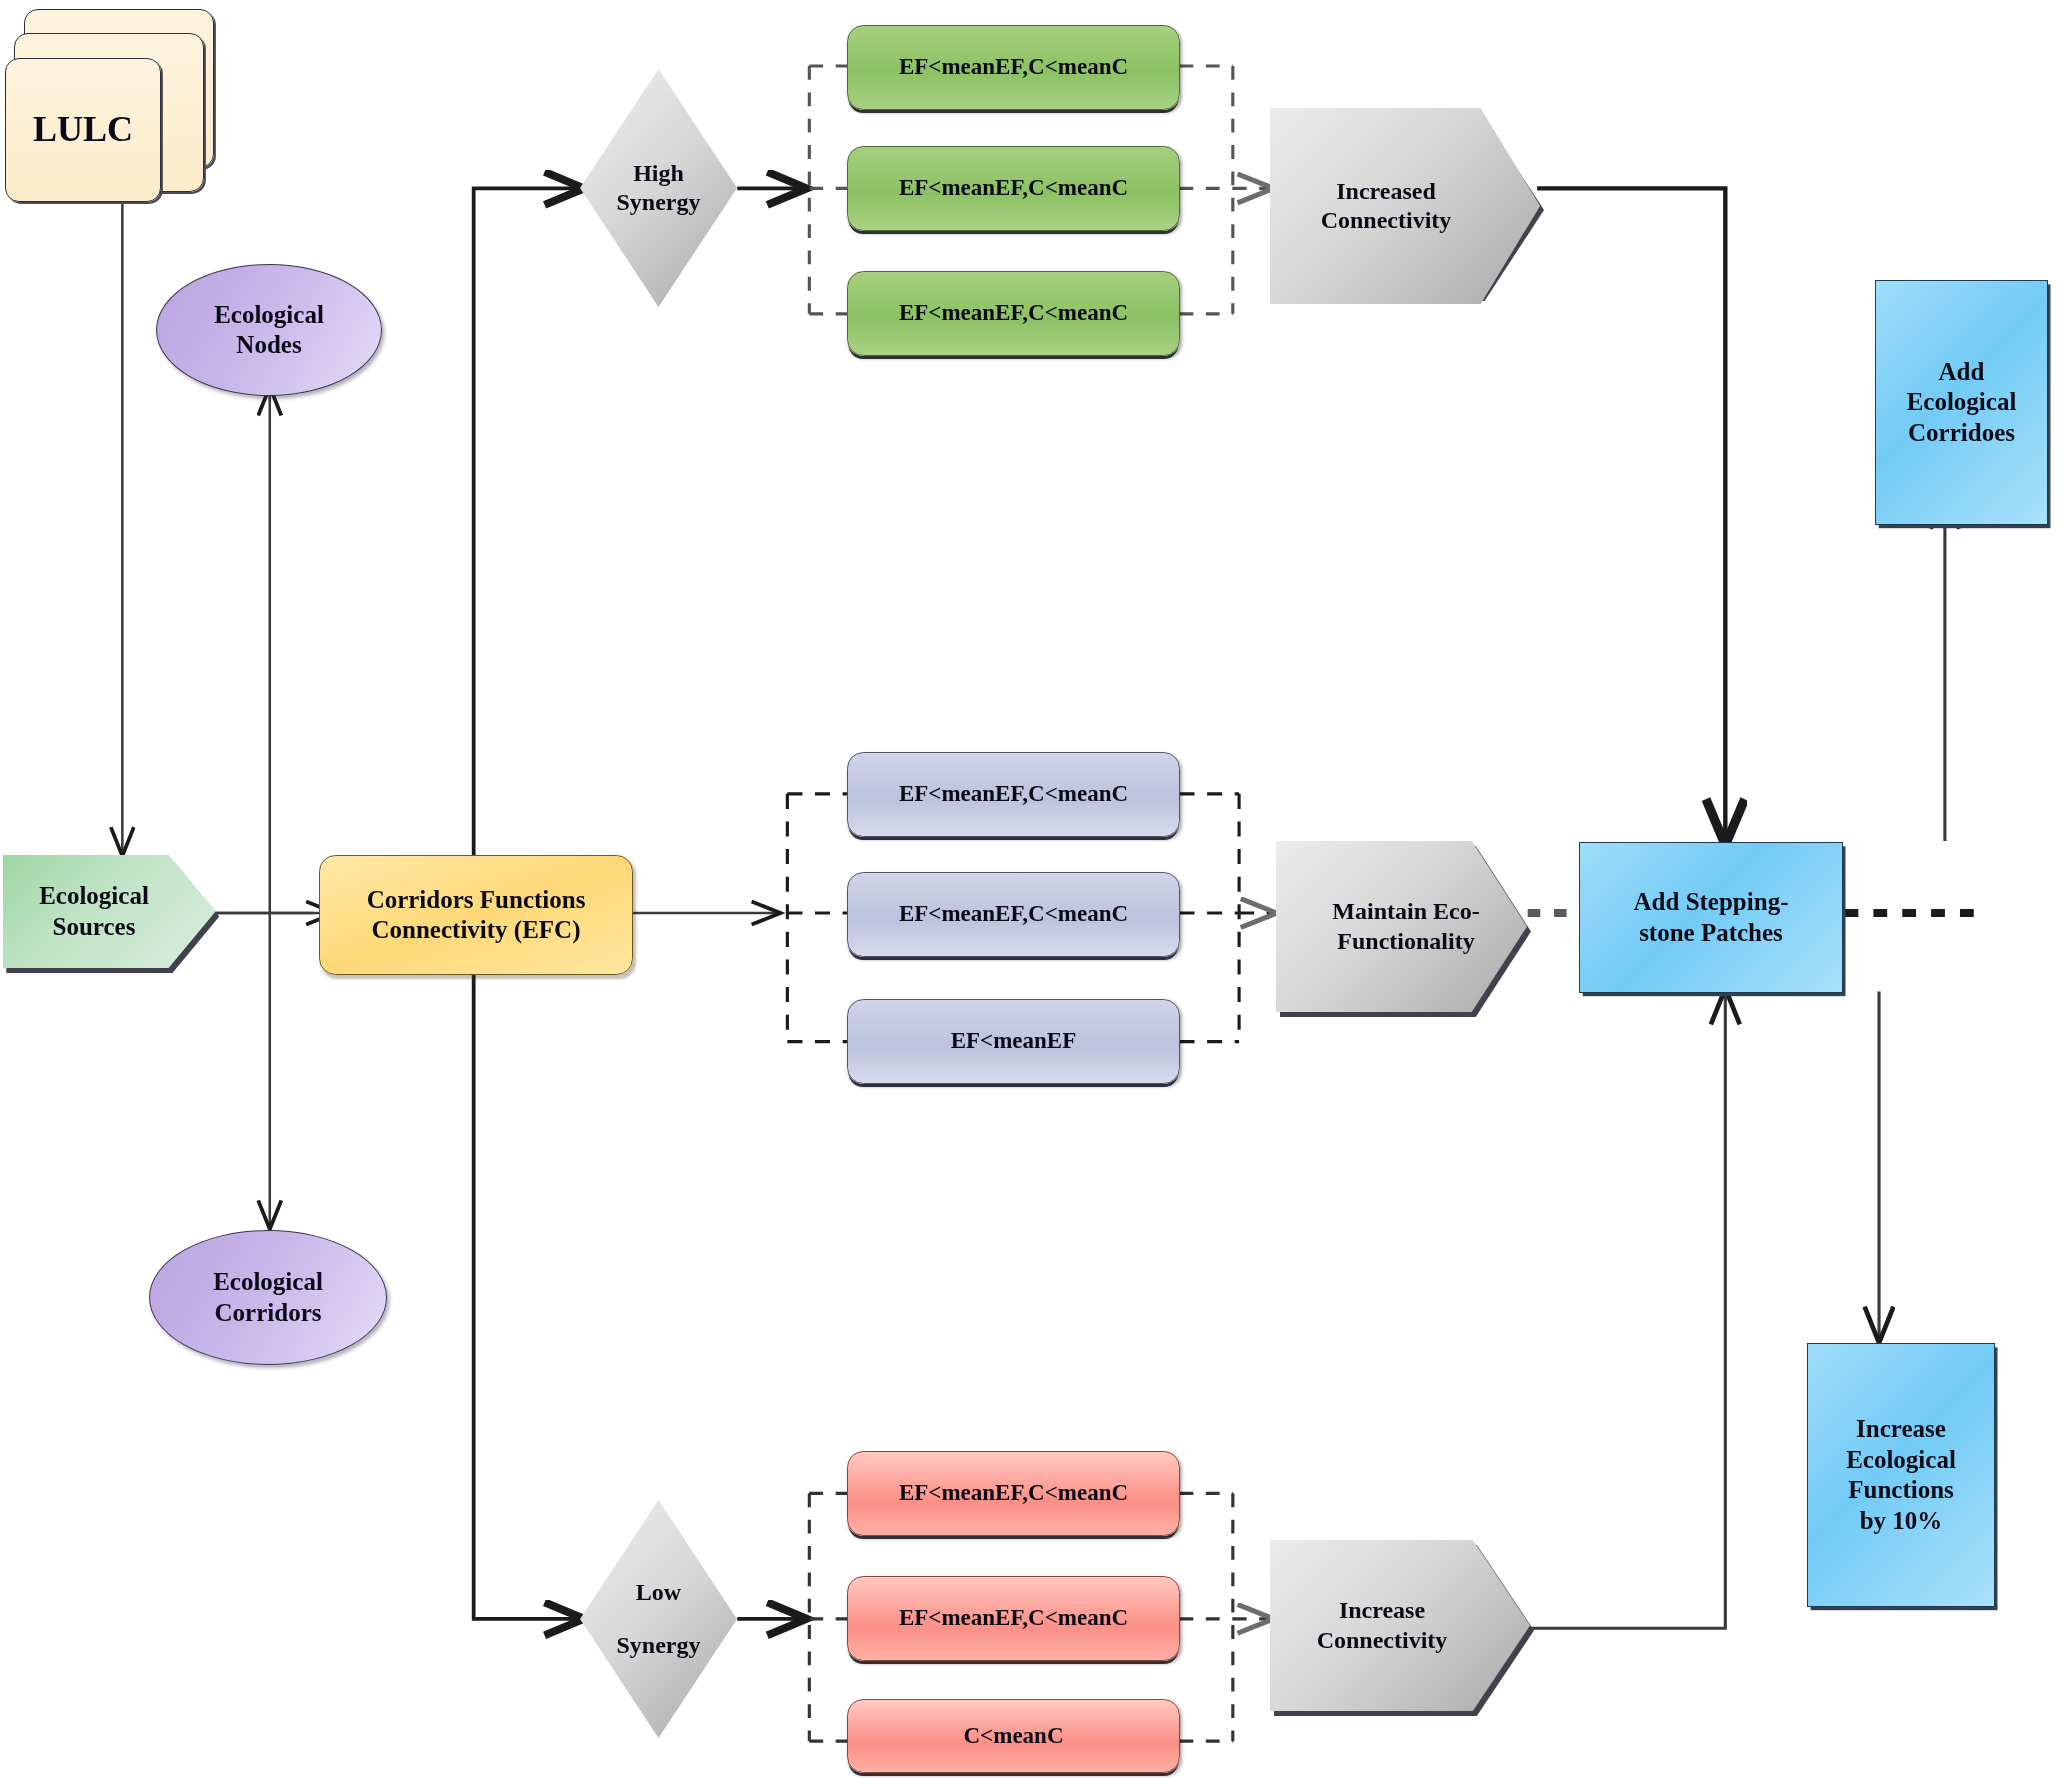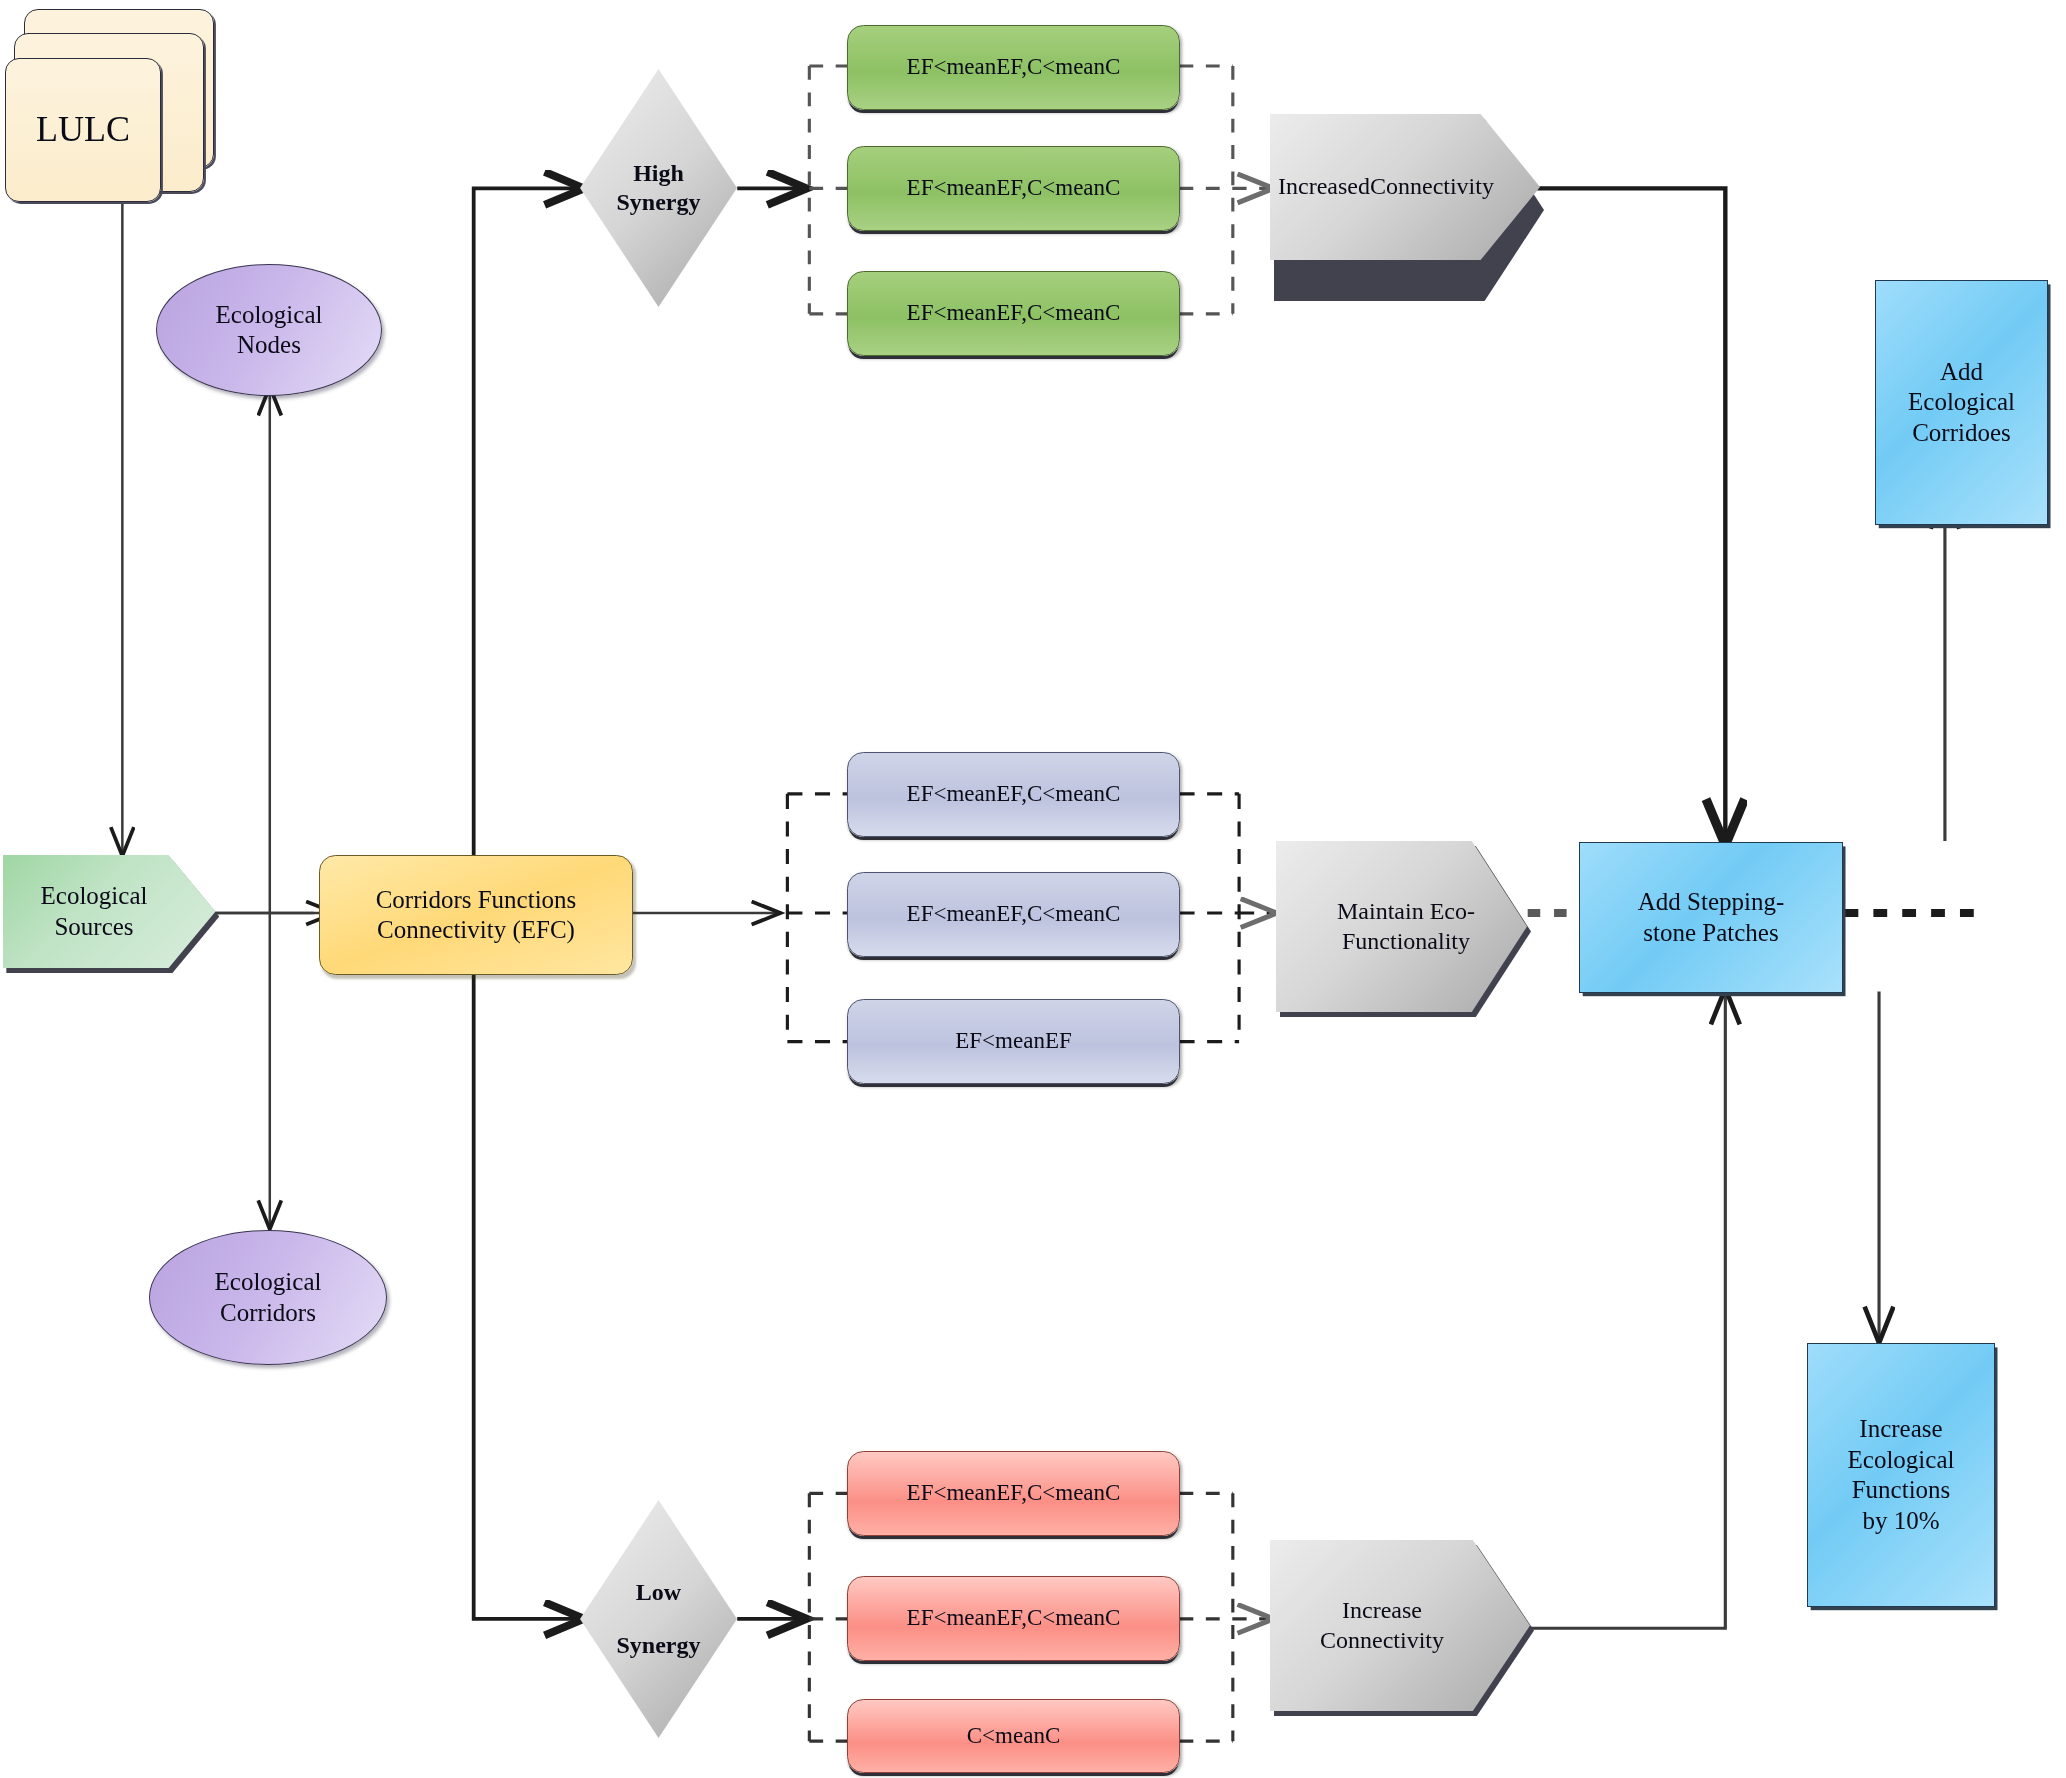--- a/index.html
+++ b/index.html
@@ -10,21 +10,21 @@
   #stage{
     position:relative;
     width:2066px;
     height:1779px;
     background:#ffffff;
     overflow:hidden;
   }
   #wires{position:absolute;left:0;top:0;width:2066px;height:1779px;}
 
   .node{position:absolute;box-sizing:border-box;display:flex;align-items:center;
-        justify-content:center;text-align:right;font-weight:normal;line-height:1.22;}
+        justify-content:center;text-align:right;font-weight:bold;line-height:1.22;}
 
   
   .stack-sheet{position:absolute;background:linear-gradient(180deg,#fdf3dd 0%,#fbeccb 100%);
     border:1.9px solid #2c2c3c;border-radius:14px;box-shadow:1.9px 1.9px 0 #4a4a5a;}
 
   
   .ellipse{border-radius:50%;
     background:linear-gradient(120deg,#b9a3e0 0%,#c9b6ea 45%,#e4dcf6 100%);
     border:1.9px solid #3a3550;box-shadow:2.5px 3.1px 3.8px rgba(40,35,60,.35);
     font-size:25px;}
@@ -178,21 +178,21 @@
     <span>EF&lt;meanEF,C&lt;meanC</span>
   </div>
   <div class="node cond green" style="left:847px;top:146px;width:333px;height:85px;">
     <span>EF&lt;meanEF,C&lt;meanC</span>
   </div>
   <div class="node cond green" style="left:847px;top:271px;width:333px;height:85px;">
     <span>EF&lt;meanEF,C&lt;meanC</span>
   </div>
 
   <div class="chev-shadow" style="left:1274px;top:119px;width:270px;height:182px;clip-path:polygon(0% 0%,78% 0%,100% 50%,78% 100%,0% 100%);"></div>
-  <div class="node chev chev-gray" style="left:1270px;top:114px;width:270px;height:146px;flex-direction:row;padding-right:38px;">
+  <div class="node chev chev-gray" style="left:1270px;top:108px;width:270px;height:196px;flex-direction:column;padding-right:38px;">
     <span>Increased</span>
     <span>Connectivity</span>
   </div>
 
   <div class="node cond blue" style="left:847px;top:752px;width:333px;height:85px;">
     <span>EF&lt;meanEF,C&lt;meanC</span>
   </div>
   <div class="node cond blue" style="left:847px;top:872px;width:333px;height:85px;">
     <span>EF&lt;meanEF,C&lt;meanC</span>
   </div>

